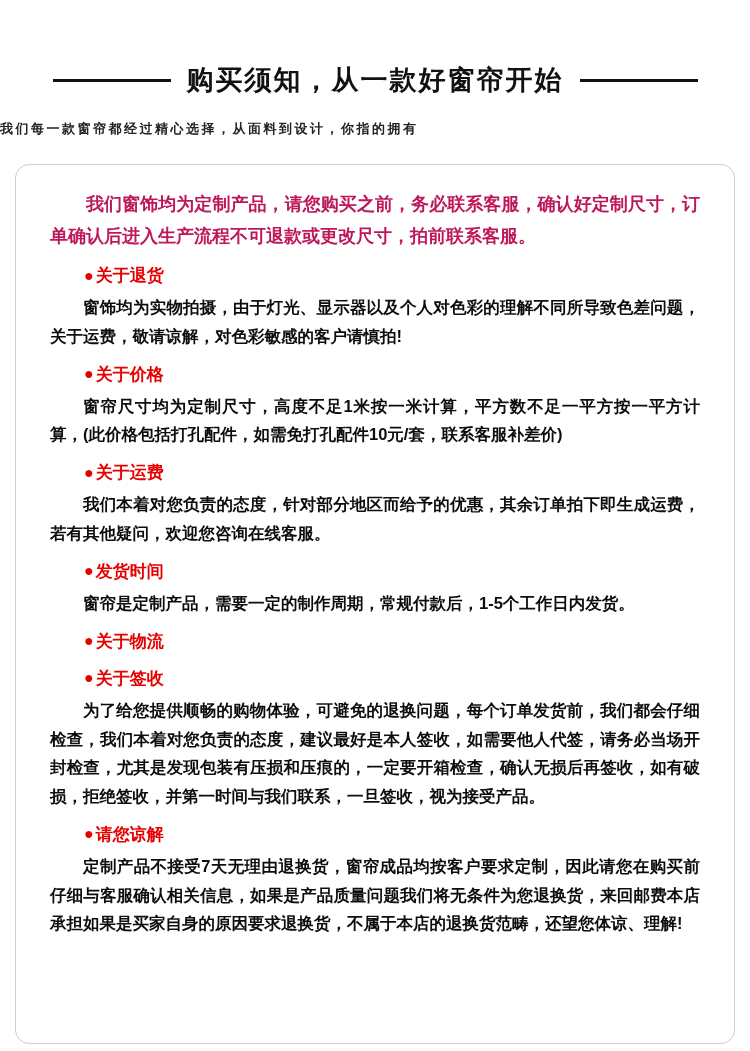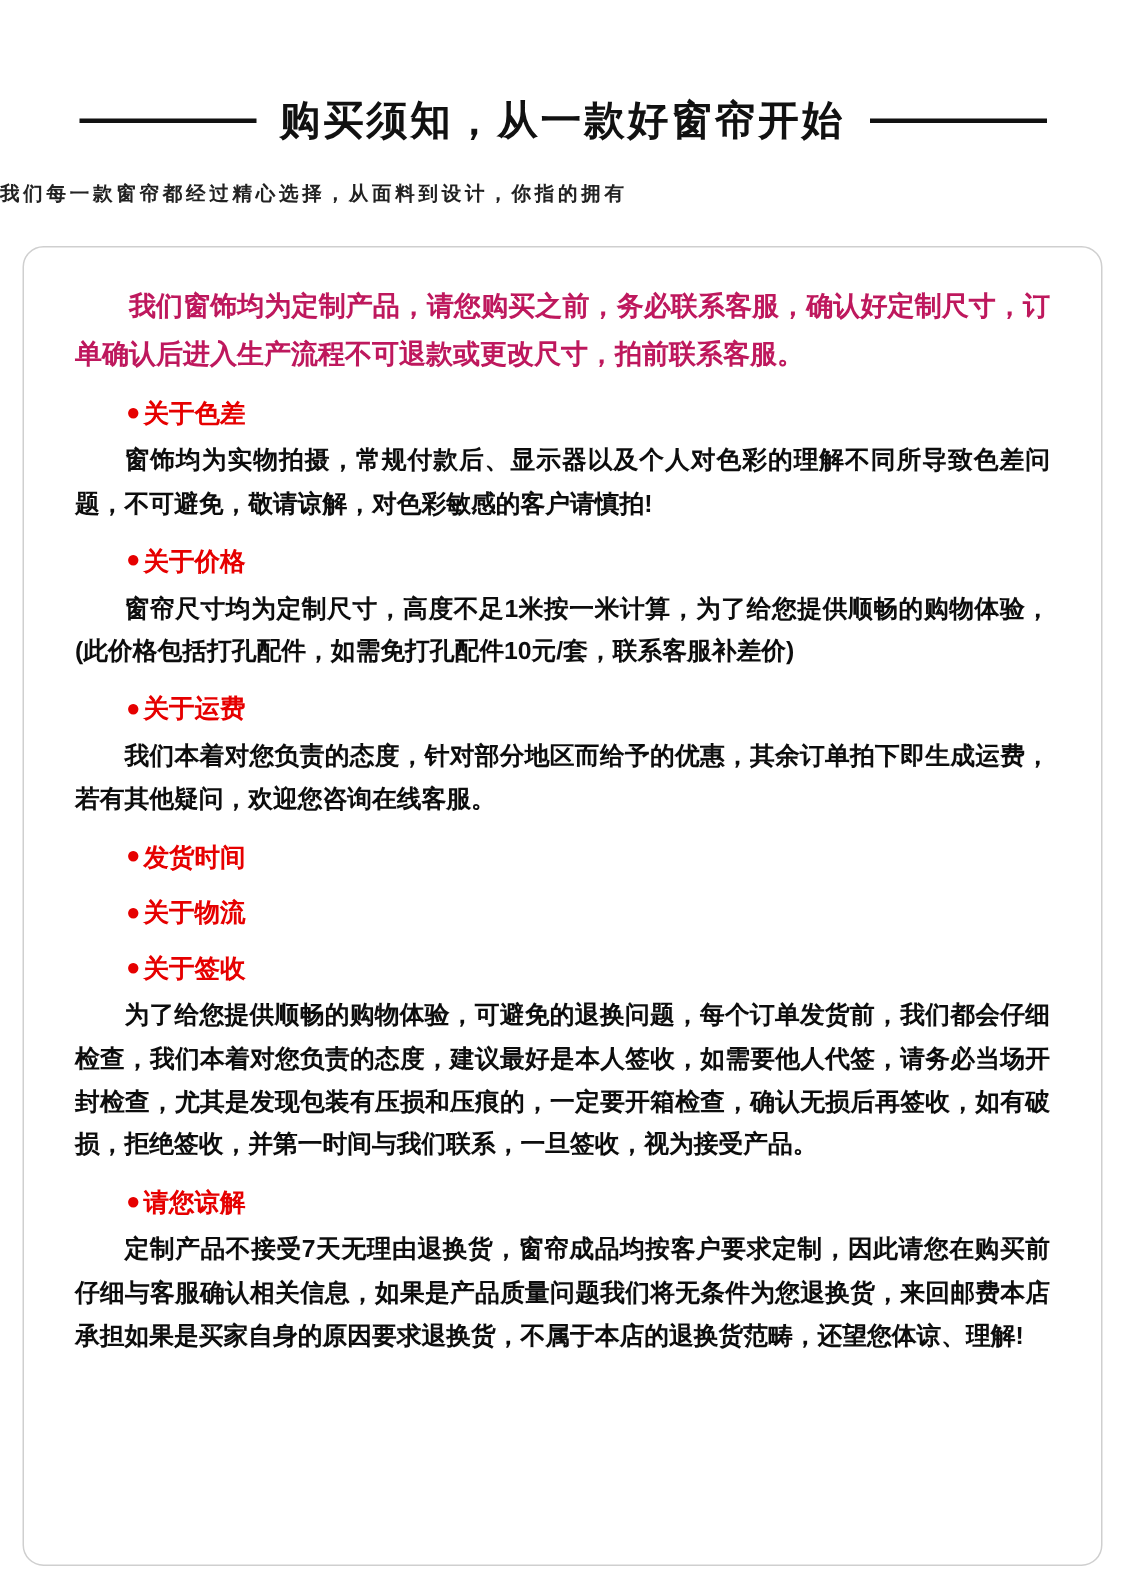--- a/index.html
+++ b/index.html
@@ -102,46 +102,47 @@
 
   <div class="page-subtitle">我们每一款窗帘都经过精心选择，从面料到设计，你指的拥有</div>
 
   <div class="notice-box">
 
     <p class="intro">我们窗饰均为定制产品，请您购买之前，务必联系客服，确认好定制尺寸，订单确认后进入生产流程不可退款或更改尺寸，拍前联系客服。</p>
 
     <div class="section">
       <div class="section-heading">
         <span class="bullet">●</span>
-        <span>关于色差</span>
+        <span>关于退货</span>
       </div>
-      <p class="section-body">窗饰均为实物拍摄，常规付款后、显示器以及个人对色彩的理解不同所导致色差问题，不可避免，敬请谅解，对色彩敏感的客户请慎拍!</p>
+      <p class="section-body">窗饰均为实物拍摄，由于灯光、显示器以及个人对色彩的理解不同所导致色差问题，关于运费，敬请谅解，对色彩敏感的客户请慎拍!</p>
     </div>
 
     <div class="section">
       <div class="section-heading">
         <span class="bullet">●</span>
         <span>关于价格</span>
       </div>
-      <p class="section-body">窗帘尺寸均为定制尺寸，高度不足1米按一米计算，为了给您提供顺畅的购物体验，(此价格包括打孔配件，如需免打孔配件10元/套，联系客服补差价)</p>
+      <p class="section-body">窗帘尺寸均为定制尺寸，高度不足1米按一米计算，平方数不足一平方按一平方计算，(此价格包括打孔配件，如需免打孔配件10元/套，联系客服补差价)</p>
     </div>
 
     <div class="section">
       <div class="section-heading">
         <span class="bullet">●</span>
         <span>关于运费</span>
       </div>
       <p class="section-body">我们本着对您负责的态度，针对部分地区而给予的优惠，其余订单拍下即生成运费，若有其他疑问，欢迎您咨询在线客服。</p>
     </div>
 
     <div class="section">
       <div class="section-heading">
         <span class="bullet">●</span>
         <span>发货时间</span>
       </div>
+      <p class="section-body">窗帘是定制产品，需要一定的制作周期，常规付款后，1-5个工作日内发货。</p>
     </div>
 
     <div class="section">
       <div class="section-heading">
         <span class="bullet">●</span>
         <span>关于物流</span>
       </div>
     </div>
 
     <div class="section">

